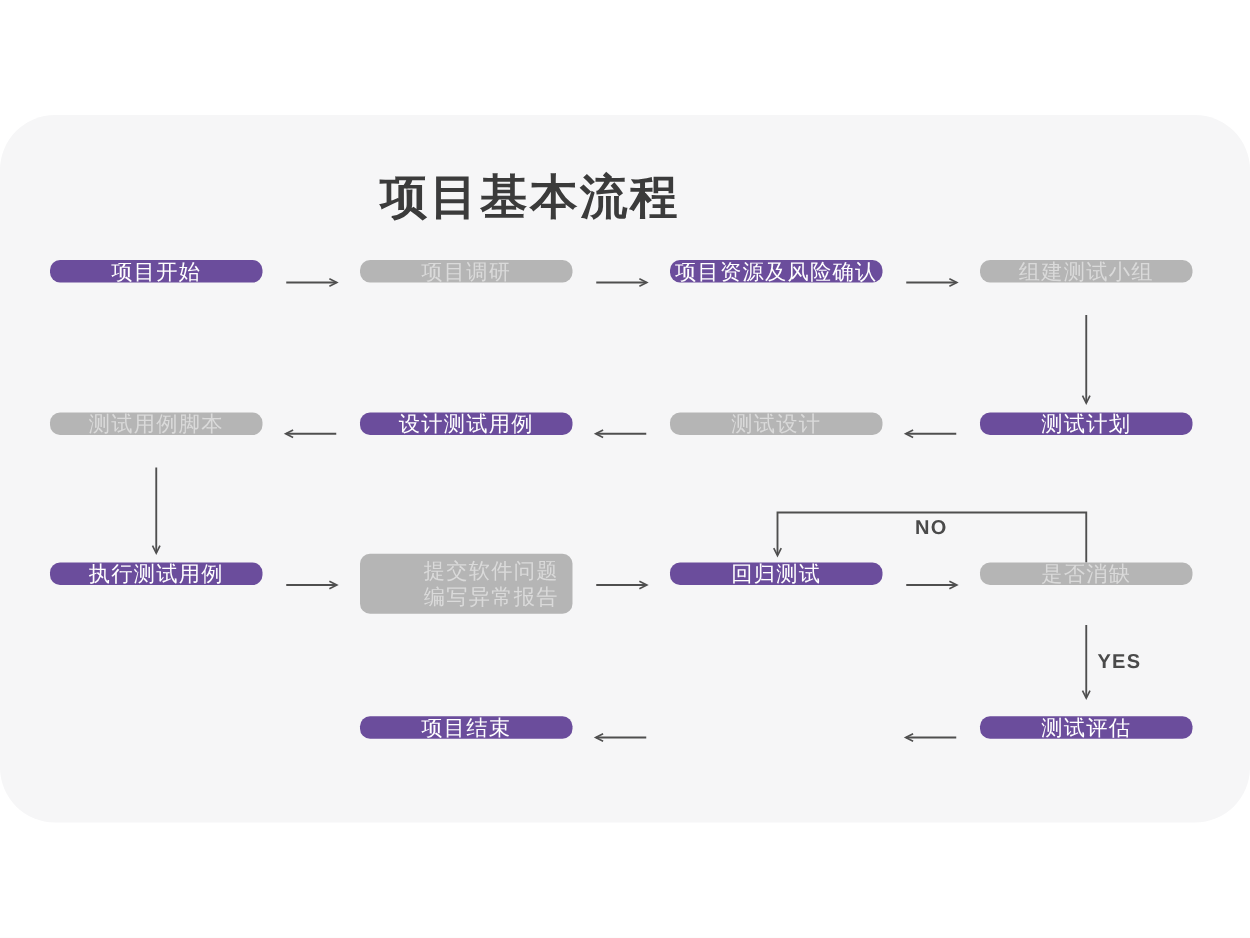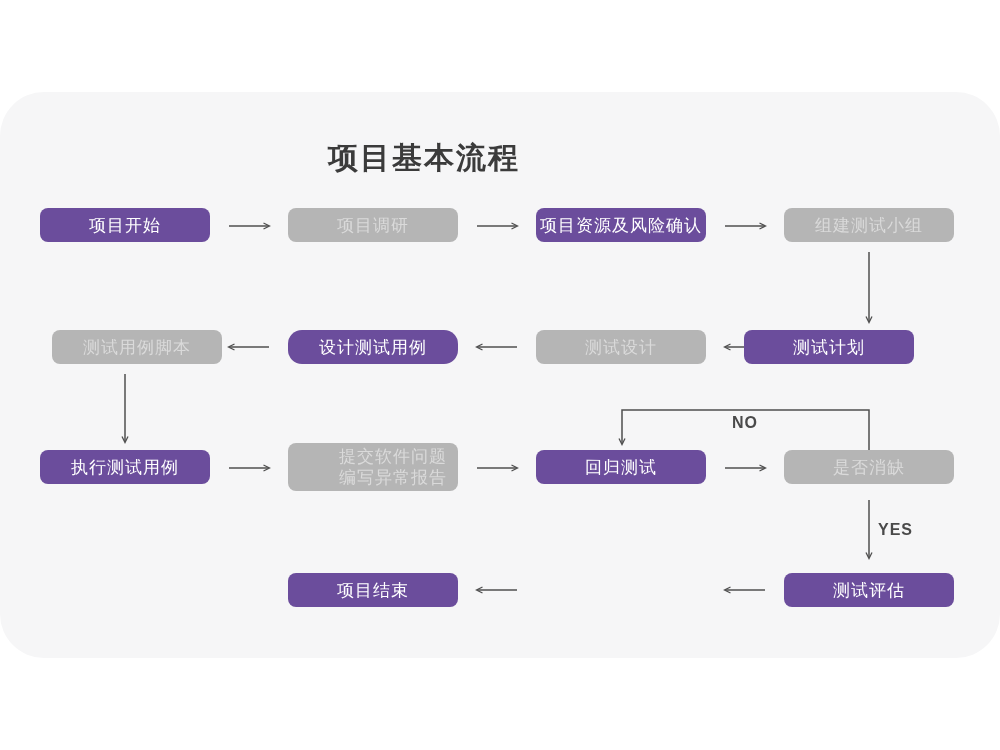--- a/index.html
+++ b/index.html
@@ -23,38 +23,38 @@
     height: 566px;
     background: #f6f6f7;
     border-radius: 44px;
   }
   .diagram-title {
     position: absolute;
     left: 0;
     top: 140px;
     width: 848px;
     text-align: center;
-    font-size: 30px;
+    font-size: 38px;
     line-height: 36px;
     font-weight: 600;
     letter-spacing: 2px;
     color: #3b3b3b;
   }
   .arrows-svg {
     position: absolute;
     left: 0;
     top: 0;
     width: 1000px;
     height: 750px;
     pointer-events: none;
   }
   .node {
     position: absolute;
     width: 170px;
-    height: 34px;
+    height: 18px;
     border-radius: 8px;
     display: flex;
     align-items: center;
     justify-content: center;
     box-sizing: border-box;
   }
   .node.tall { height: 48px; }
   .node.purple { background: #6b4d9c; }
   .node.gray   { background: #b5b5b5; }
   .node-label {
@@ -130,30 +130,30 @@
   <div class="node gray" style="left:288px; top:208px;">
     <span class="node-label">项目调研</span>
   </div>
   <div class="node purple" style="left:536px; top:208px;">
     <span class="node-label">项目资源及风险确认</span>
   </div>
   <div class="node gray" style="left:784px; top:208px;">
     <span class="node-label">组建测试小组</span>
   </div>
 
-  <div class="node gray" style="left:52px;  top:330px;">
+  <div class="node gray" style="left:40px;  top:330px;">
     <span class="node-label">测试用例脚本</span>
   </div>
-  <div class="node purple" style="left:288px; top:330px;border-radius:14px;">
+  <div class="node purple" style="left:288px; top:330px;">
     <span class="node-label">设计测试用例</span>
   </div>
   <div class="node gray" style="left:536px; top:330px;">
     <span class="node-label">测试设计</span>
   </div>
-  <div class="node purple" style="left:744px; top:330px;align-items:center;">
+  <div class="node purple" style="left:784px; top:330px;align-items:center;">
     <span class="node-label">测试计划</span>
   </div>
 
   <div class="node purple" style="left:40px;  top:450px;">
     <span class="node-label">执行测试用例</span>
   </div>
   <div class="node gray tall" style="left:288px; top:443px;padding-left:40px;">
     <span class="node-label">提交软件问题
 编写异常报告</span>
   </div>

